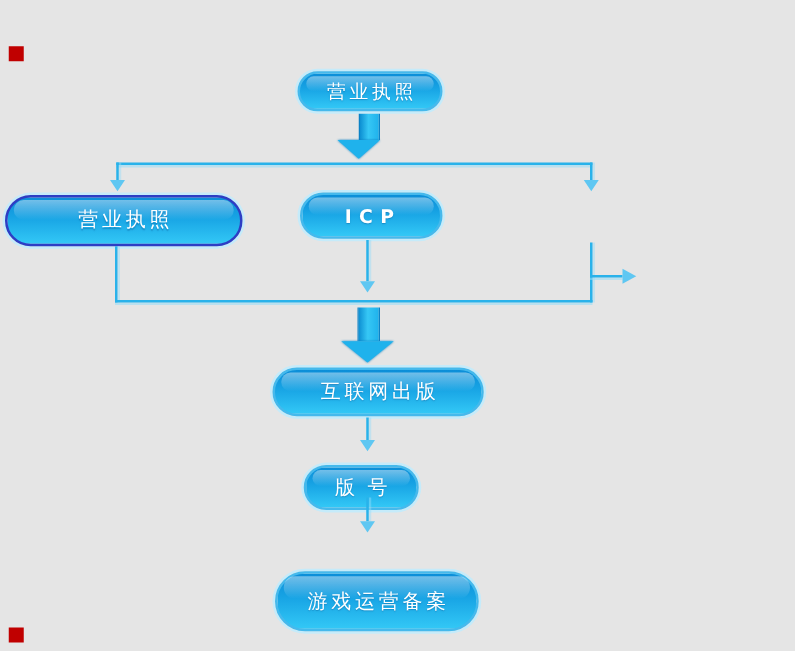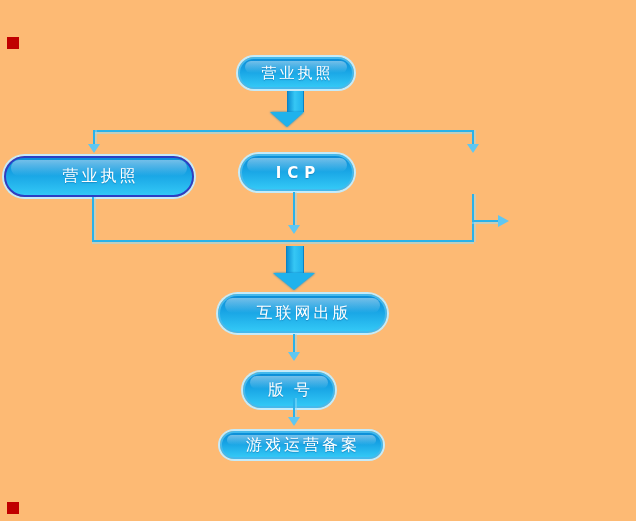--- a/index.html
+++ b/index.html
@@ -12,21 +12,21 @@
     --connector:#29b2ea;
     --connector-glow:#a8e3f9;
     --arrowhead:#5fc7f2;
     --thick-arrow:#1fb2ec;
     --thick-arrow-dark:#0d8fd2;
     --marker-red:#c00000;
     --text:#ffffff;
   }
   html,body{margin:0;padding:0;background:#fff;}
   .canvas{
-    position:relative;width:636px;height:521px;background:#fdba74;overflow:hidden;
+    position:relative;width:636px;height:521px;background:#e5e5e5;overflow:hidden;
     font-family:"DejaVu Sans","Liberation Sans",sans-serif;
   }
   
   .pill{
     position:absolute;display:flex;align-items:center;justify-content:center;
     border-radius:999px;
     background:linear-gradient(180deg,var(--node-fill-top) 0%,var(--node-fill-mid) 42%,var(--node-fill-bottom) 100%);
     border:2px solid var(--node-border);
     box-shadow:0 0 0 2px var(--node-halo);
     box-sizing:border-box;
@@ -98,21 +98,21 @@
 
 
   <div class="pill" style="left:218px;top:294px;width:169px;height:39px">
     <span class="pill-label">互联网出版</span>
   </div>
 
   <div class="pill" style="left:243px;top:372px;width:92px;height:36px">
     <span class="pill-label xwide">版号</span>
   </div>
 
-  <div class="pill" style="left:220px;top:431px;width:163px;height:28px">
+  <div class="pill" style="left:220px;top:457px;width:163px;height:48px">
     <span class="pill-label">游戏运营备案</span>
   </div>
 
   <div class="fat-shaft" style="left:287px;top:91px;width:15px;height:21px"></div>
   <div class="fat-head" style="left:270px;top:112px"></div>
 
   <div class="hline" style="left:93px;top:130px;width:381px"></div>
   <div class="vline" style="left:93px;top:130px;height:14px"></div>
   <div class="arr-down" style="left:88px;top:144px"></div>
   <div class="vline" style="left:472px;top:130px;height:14px"></div>

